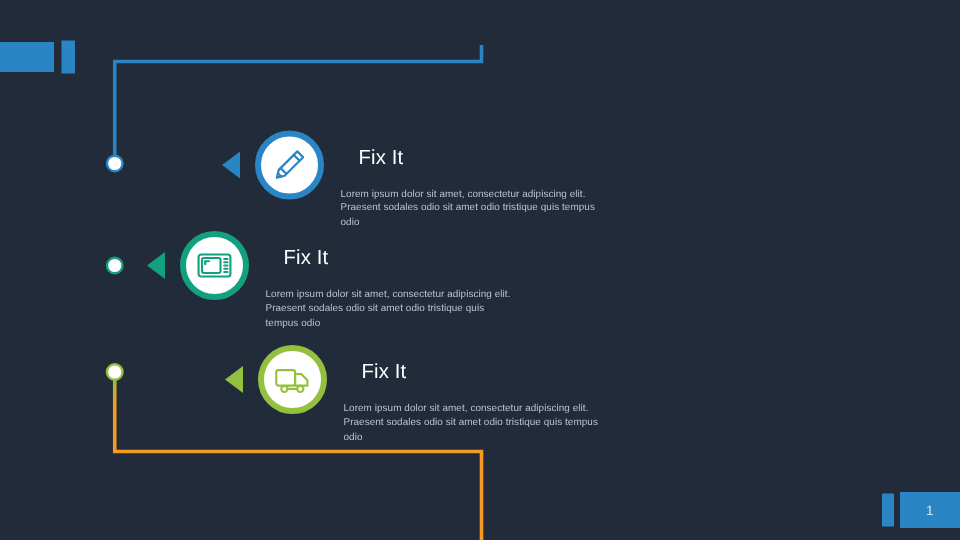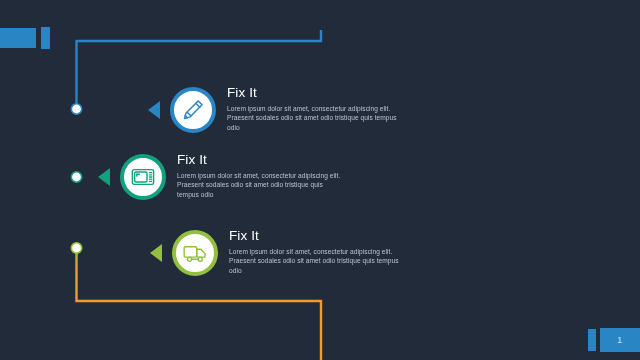--- a/index.html
+++ b/index.html
@@ -124,21 +124,21 @@
   .badge-blue  { border: 4px solid #2a85c5; }
   .badge-green { border: 4px solid #13a07e; }
   .badge-lime  { border: 4px solid #93c13f; }
   .badge svg { display: block; }
 
   .copy {
     margin-left: 11px;
     width: 170px;
   }
   .copy h3 {
-    margin: 0;
+    margin: 12px;
     font-size: 13.5px;
     font-weight: 400;
     color: #ffffff;
     line-height: 16px;
     letter-spacing: 0.1px;
   }
   .copy p {
     margin: 3px 0 0 0;
     font-size: 6.6px;
     line-height: 9.4px;

